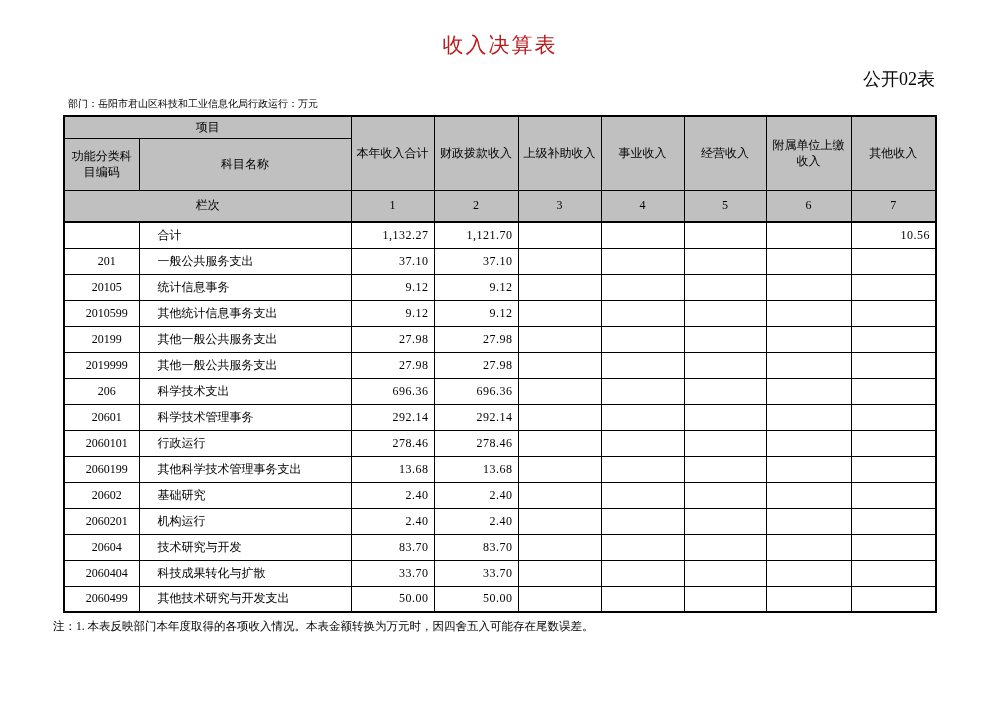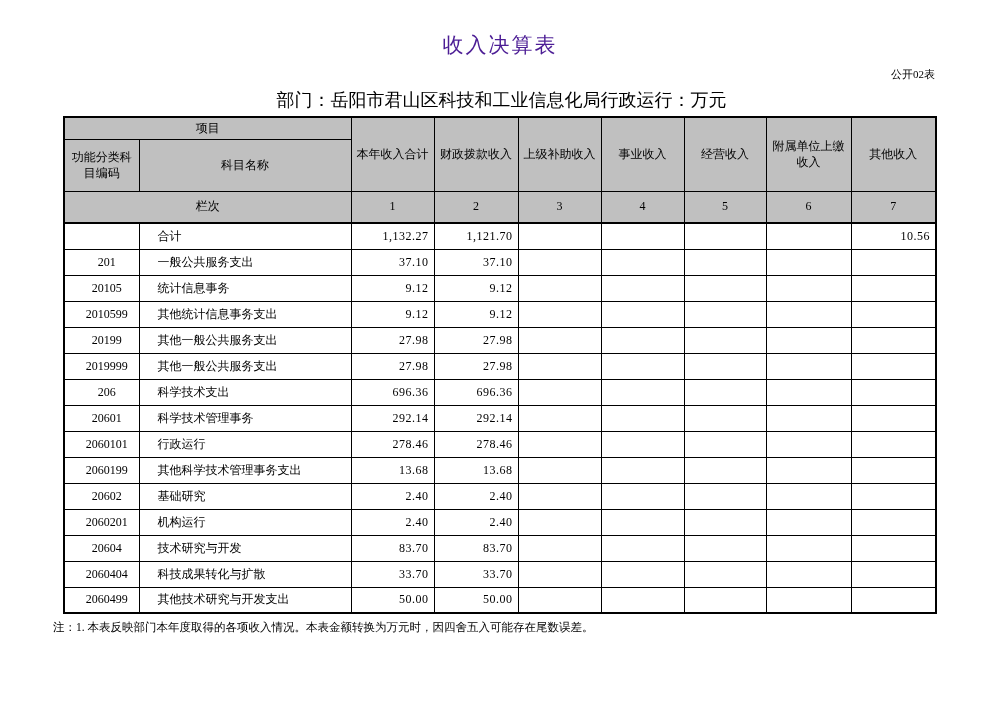--- a/index.html
+++ b/index.html
@@ -13,32 +13,32 @@
     width: 1000px;
     height: 706px;
     background: #ffffff;
     overflow: hidden;
   }
   .title {
     padding-top: 31px;
     text-align: center;
     font-size: 21px;
     letter-spacing: 2px;
-    color: #4c1d95;
+    color: #b91c1c;
   }
   .table-code {
     margin: 8px 65px 0 0;
     text-align: right;
-    font-size: 11px;
+    font-size: 18px;
   }
   .meta {
     display: flex;
-    justify-content: center;
+    justify-content: flex-start;
     margin: 6px 65px 4px 68px;
-    font-size: 18px;
+    font-size: 10px;
   }
   table.grid {
     margin-left: 63px;
     width: 872px;
     border-collapse: collapse;
     table-layout: fixed;
     font-size: 12px;
   }
   table.grid th, table.grid td {
     border: 1px solid #000;

